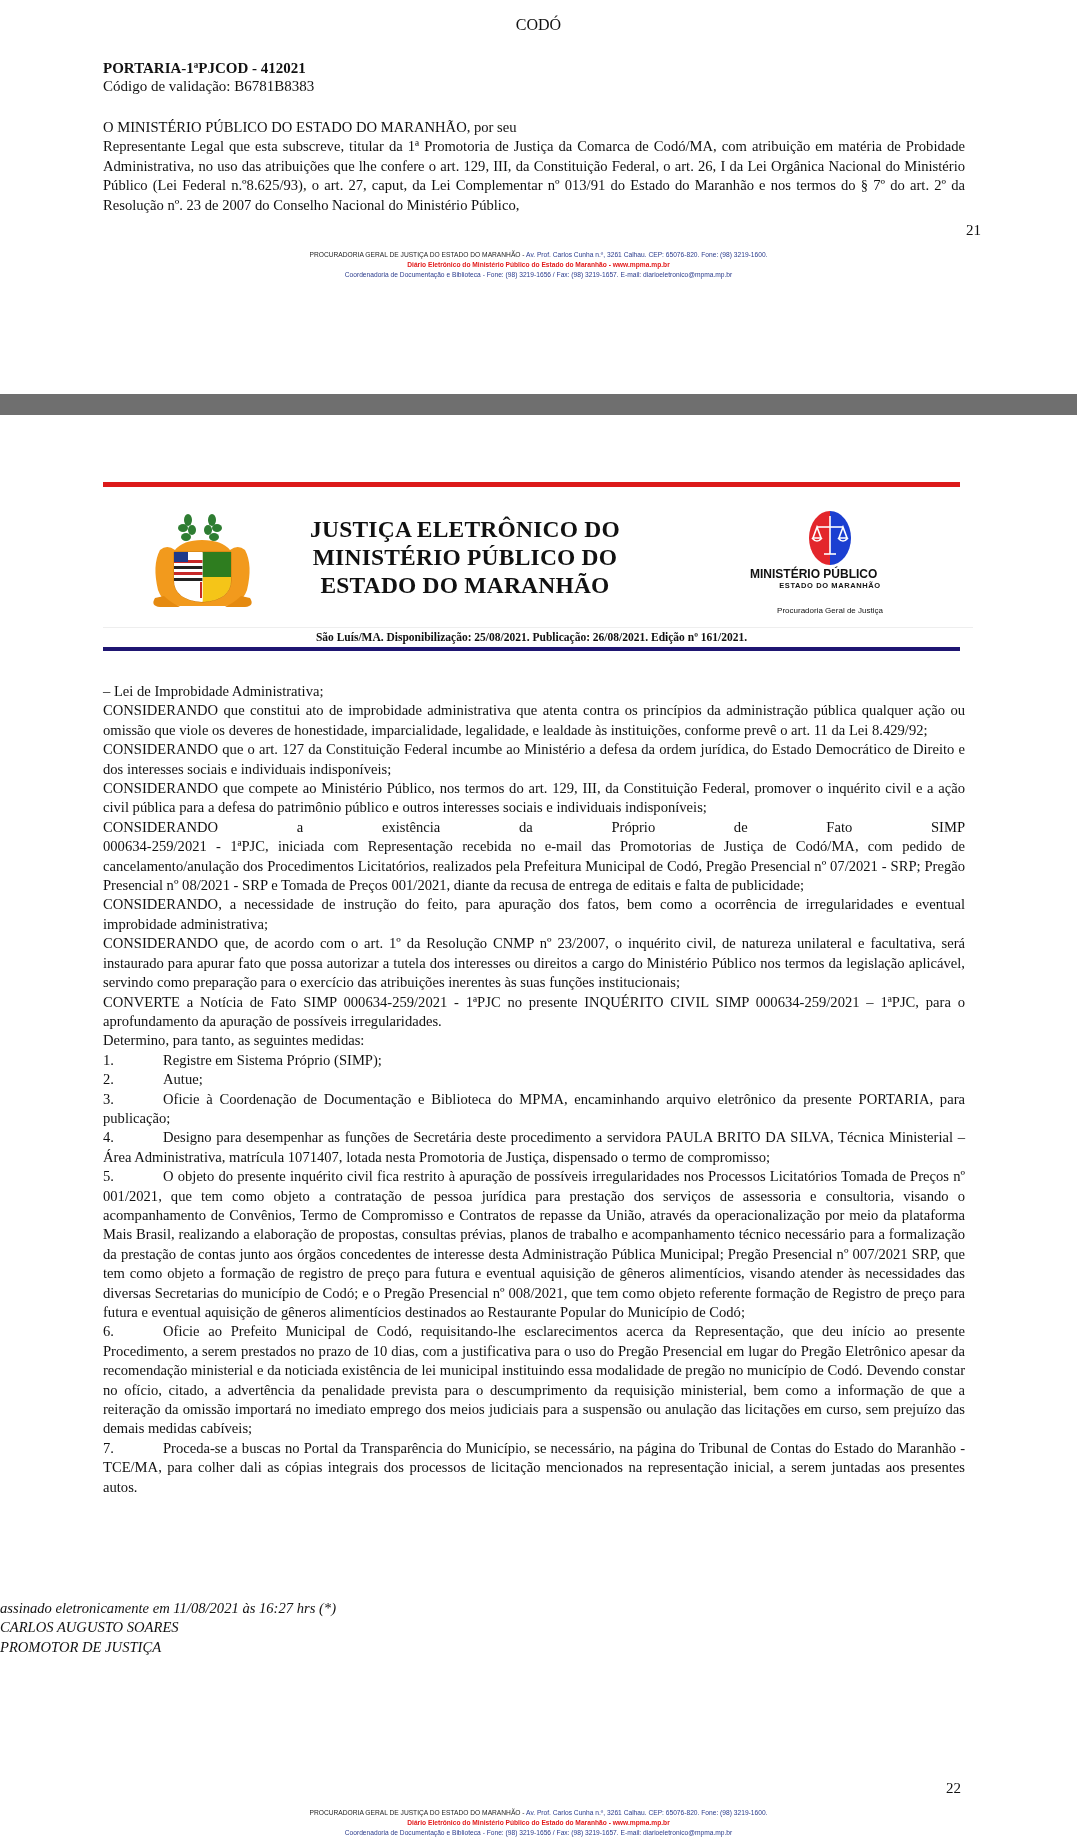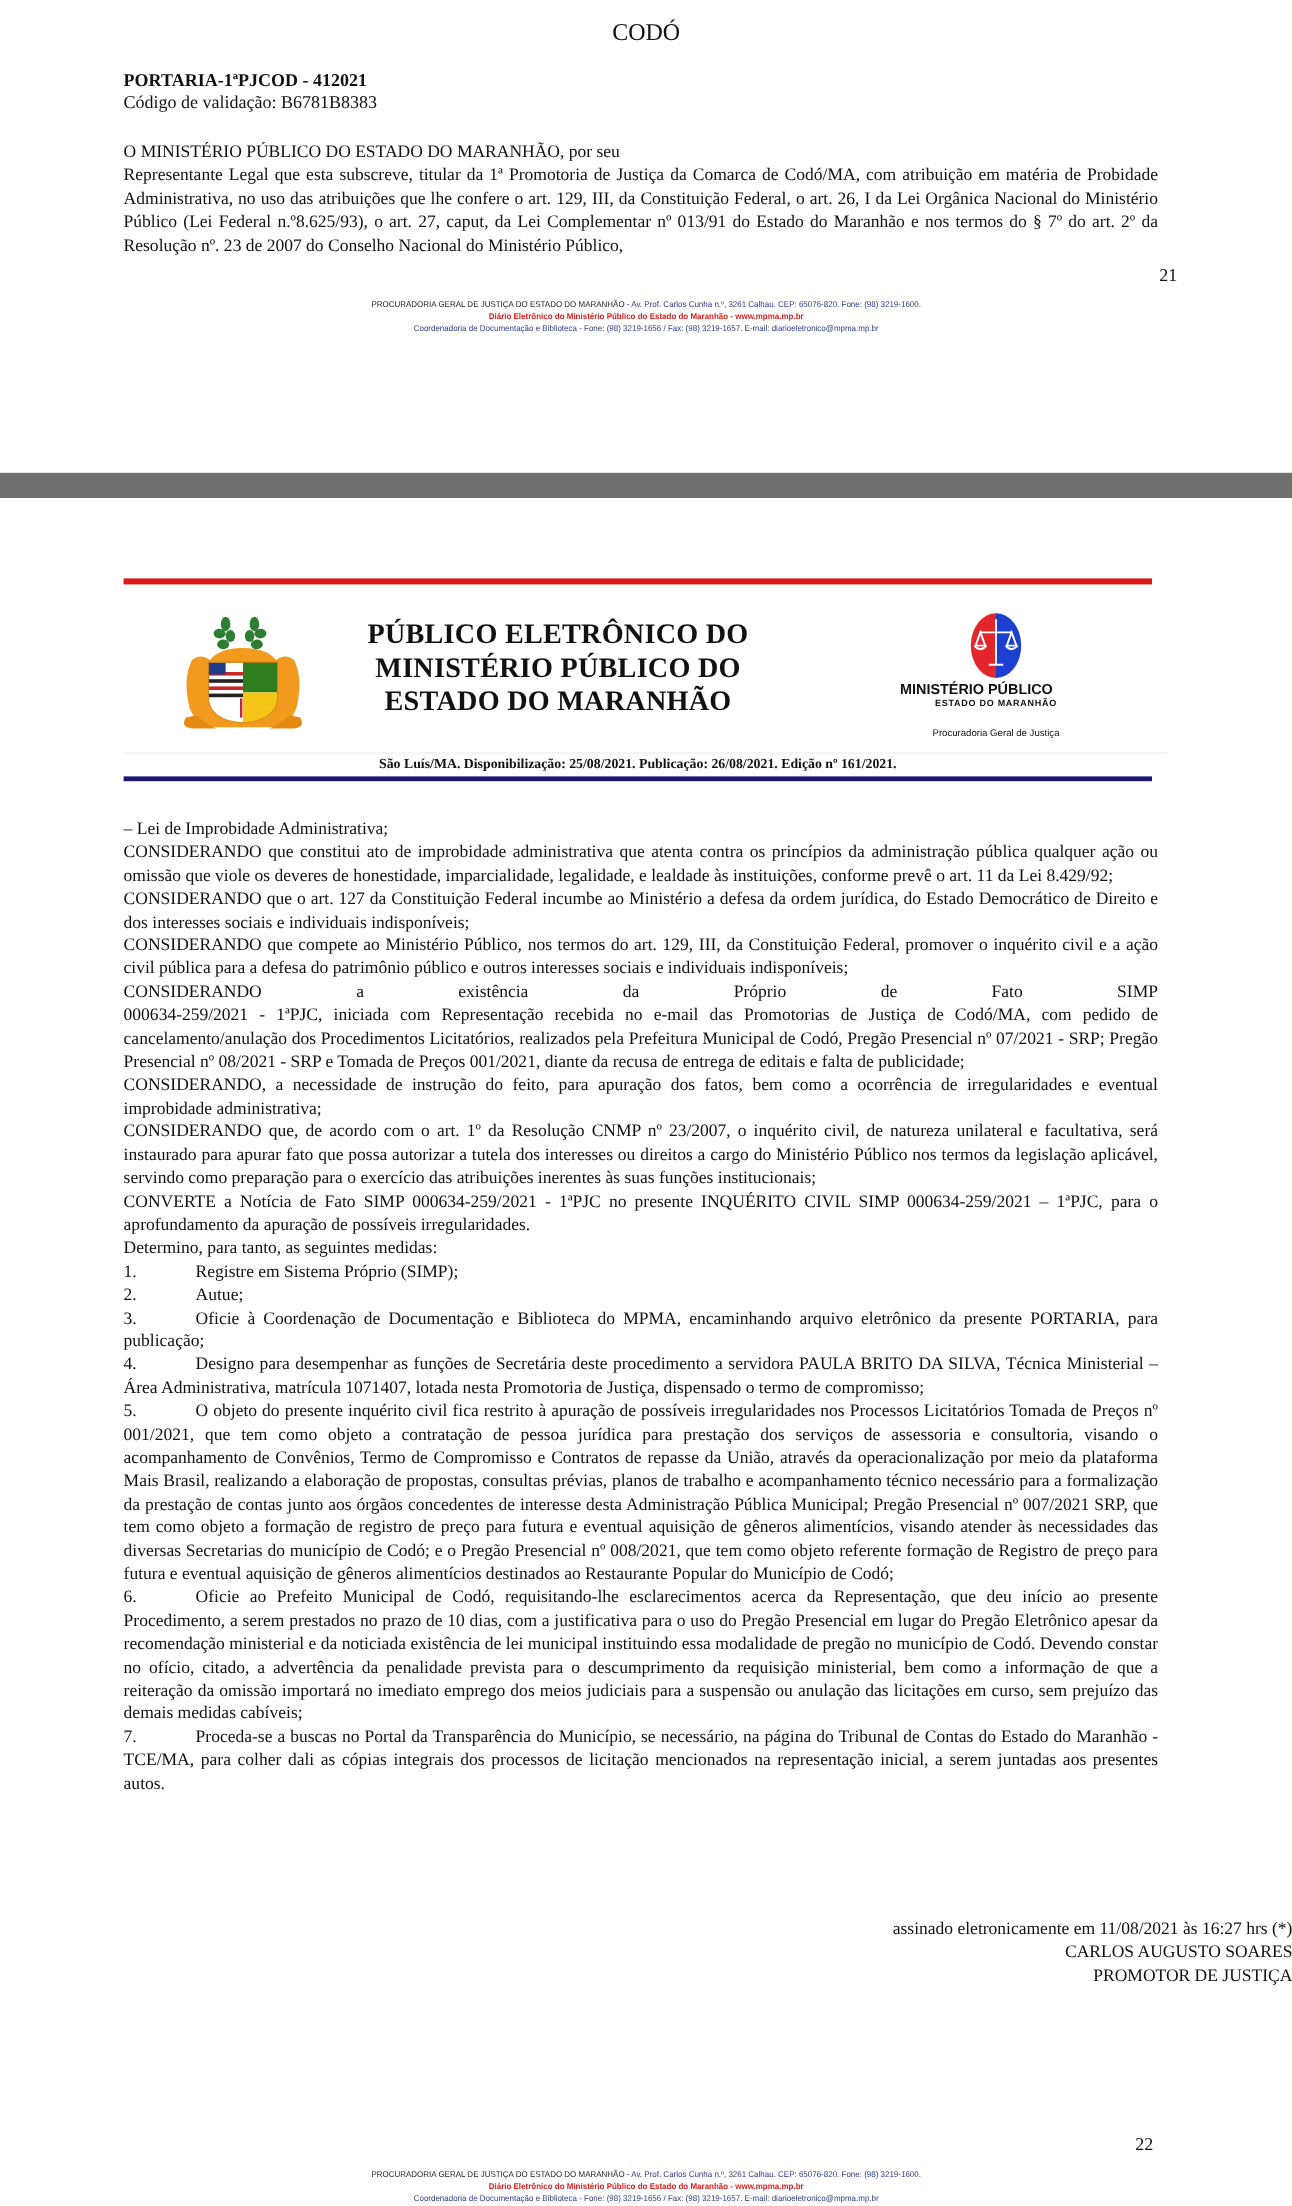--- a/index.html
+++ b/index.html
@@ -1,20 +1,20 @@
 <!DOCTYPE html>
 <html><head>
 <meta charset="utf-8">
 <style>
   html, body { margin: 0; padding: 0; background: #ffffff; }
   body { width: 1077px; height: 1838px; position: relative; overflow: hidden; font-family: "Liberation Serif", serif; color: #111; }
   .abs { position: absolute; }
 
   
-  #city { top: 16px; left: 0; width: 1077px; text-align: center; font-size: 20px; }
+  #city { top: 16px; left: 0; width: 1077px; text-align: center; font-size: 16px; }
   #portaria-title { top: 60px; left: 103px; font-size: 15px; font-weight: bold; }
   #validation { top: 78px; left: 103px; font-size: 15px; }
   #intro { top: 118px; left: 103px; width: 862px; font-size: 14.6px; line-height: 19.4px; text-align: justify; }
   #intro .first { display: block; text-align: left; }
   .page-num { font-size: 15px; }
   #pn21 { top: 222px; left: 946px; margin-left: 20px; }
 
   .footer { left: 0; width: 1077px; text-align: center; font-family: "Liberation Sans", sans-serif; font-size: 7px; line-height: 10px; transform: scaleX(0.95); }
   .footer .f1 { color: #222; }
   .footer .f1 .addr { color: #2a3b8c; }
@@ -37,21 +37,21 @@
   #pub-line-top { top: 627px; left: 103px; width: 870px; height: 1px; background: #eeeeee; }
   #pub-line { top: 631px; left: 103px; width: 857px; text-align: center; font-size: 11.5px; font-weight: bold; }
   #blue-rule { top: 647px; left: 103px; width: 857px; height: 4px; background: #1f1672; }
 
   
   #body { top: 682px; left: 103px; width: 862px; font-size: 14.6px; line-height: 19.4px; }
   #body p { margin: 0; text-align: justify; }
   #body p.wide { text-align-last: justify; }
   #body .num-inline { display: inline-block; width: 60px; }
 
-  #signature { top: 1599px; left: 0; width: 1077px; text-align: right; font-size: 14.6px; line-height: 19.4px; }
+  #signature { top: 1599px; left: 0; width: 1077px; text-align: left; font-size: 14.6px; line-height: 19.4px; font-style: italic; }
   #pn22 { top: 1780px; left: 946px; }
 </style>
 </head>
 <body>
 
 <div id="city" class="abs">CODÓ</div>
 <div id="portaria-title" class="abs">PORTARIA-1ªPJCOD - 412021</div>
 <div id="validation" class="abs">Código de validação: B6781B8383</div>
 <div id="intro" class="abs">
   <span class="first">O MINISTÉRIO PÚBLICO DO ESTADO DO MARANHÃO, por seu</span>
@@ -106,21 +106,21 @@
         <path d="M52.5 42 L81 42 L81 70 Q81 90 52.5 92 Z"></path>
       </clipPath>
     <g clip-path="url(#shieldR)">
       <rect x="52.5" y="42" width="29" height="25" fill="#2e7d1f"></rect>
       <rect x="52.5" y="67" width="29" height="26" fill="#f5c518"></rect>
     </g>
   </svg>
 </div>
 
 <div id="mast-title" class="abs">
-  <div>PÚBLICO ELETRÔNICO DO</div>
+  <div>JUSTIÇA ELETRÔNICO DO</div>
   <div>MINISTÉRIO PÚBLICO DO</div>
   <div>ESTADO DO MARANHÃO</div>
 </div>
 
 <div id="mp-logo" class="abs">
   <svg style="position:absolute;left:55px;top:0;" width="50" height="56" viewBox="0 0 50 56">
     <defs>
         <clipPath id="ov">
           <ellipse cx="25" cy="28" rx="21" ry="27"></ellipse>
         </clipPath>

